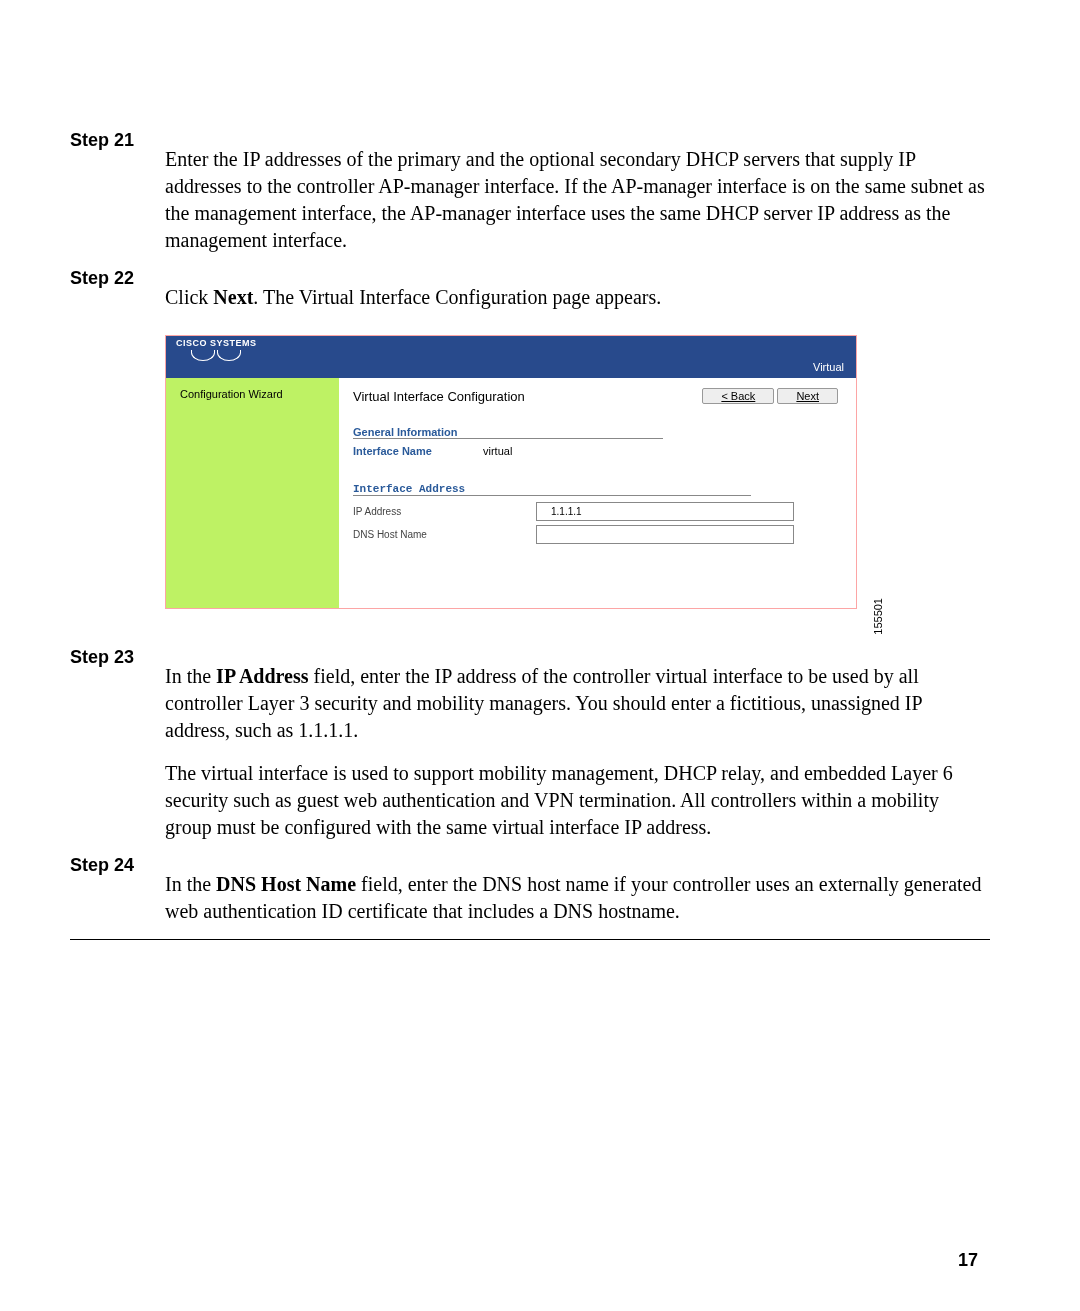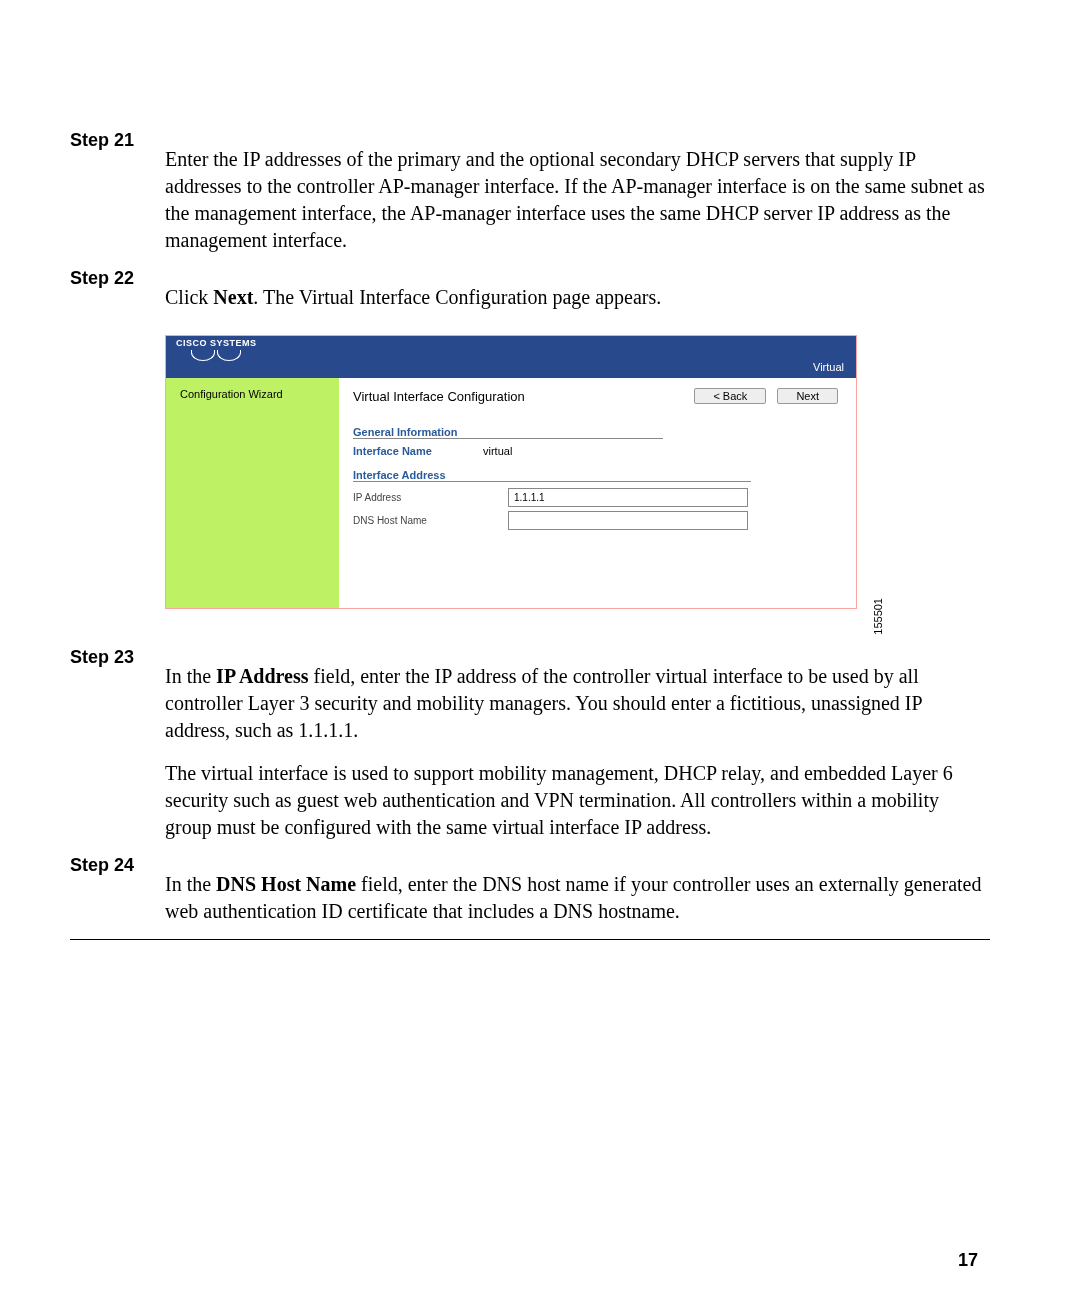--- a/index.html
+++ b/index.html
@@ -116,22 +116,23 @@
     font-size: 13px;
     color: #000;
   }
   .wiz-buttons button {
     font-family: Verdana, Arial, sans-serif;
     font-size: 11px;
     padding: 1px 18px;
     background: #eee;
     border: 1px solid #999;
     border-radius: 2px;
-    margin-left: 8px;
+    margin-left: 0;
     cursor: pointer;
+    text-decoration: underline;
   }
   .section-label {
     color: #2a5a9a;
     font-weight: bold;
     font-size: 11px;
     border-bottom: 1px solid #888;
     padding-bottom: 0;
     margin-bottom: 6px;
     width: 310px;
   }
@@ -152,27 +153,28 @@
     font-weight: normal;
     font-size: 10px;
   }
   .field-value {
     font-size: 11px;
     color: #000;
   }
   .field-row input {
     font-family: Verdana, Arial, sans-serif;
     font-size: 10px;
-    padding: 1px 5px;
+    padding: 1px 14px;
     border: 1px solid #888;
     width: 228px;
     height: 15px;
     box-sizing: content-box;
-  }
-  .section2 .section-label { width: 398px; margin-top: 12px; }
+    margin-left: 28px;
+  }
+  .section2 .section-label { width: 398px; margin-top: 26px; font-family: Liberation Mono, monospace; }
   .figure-id {
     position: absolute;
     right: -28px;
     bottom: 10px;
     transform: rotate(-90deg);
     transform-origin: right bottom;
     font-family: Arial, sans-serif;
     font-size: 11px;
     color: #000;
   }

